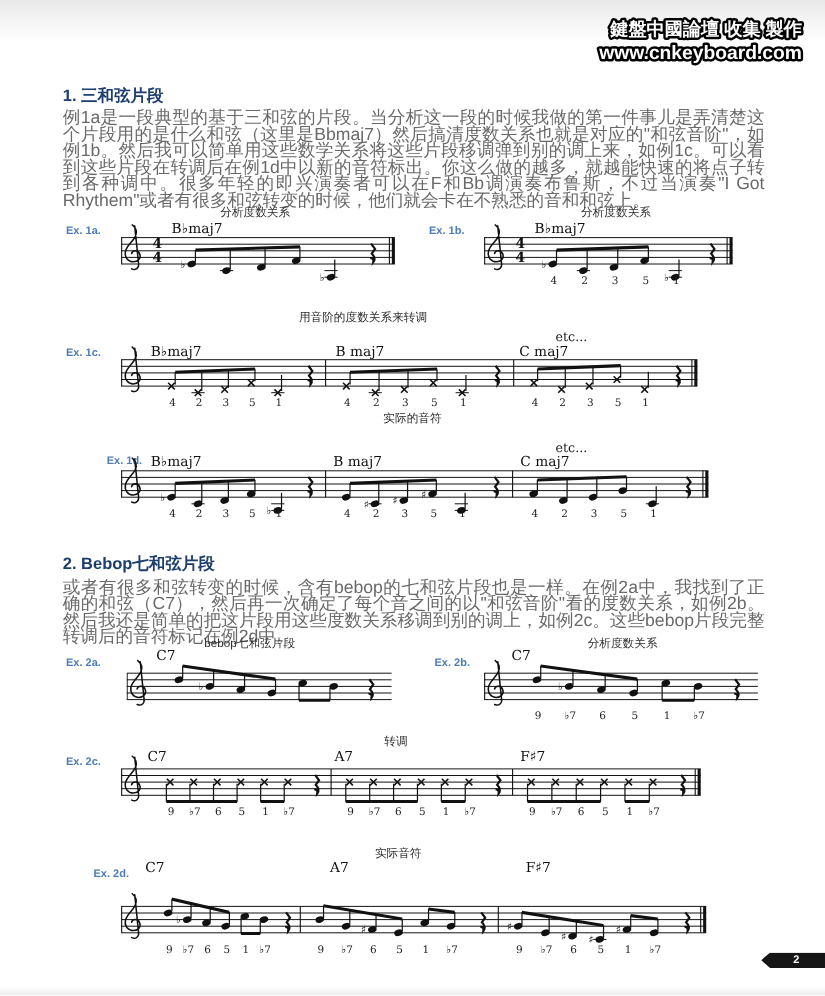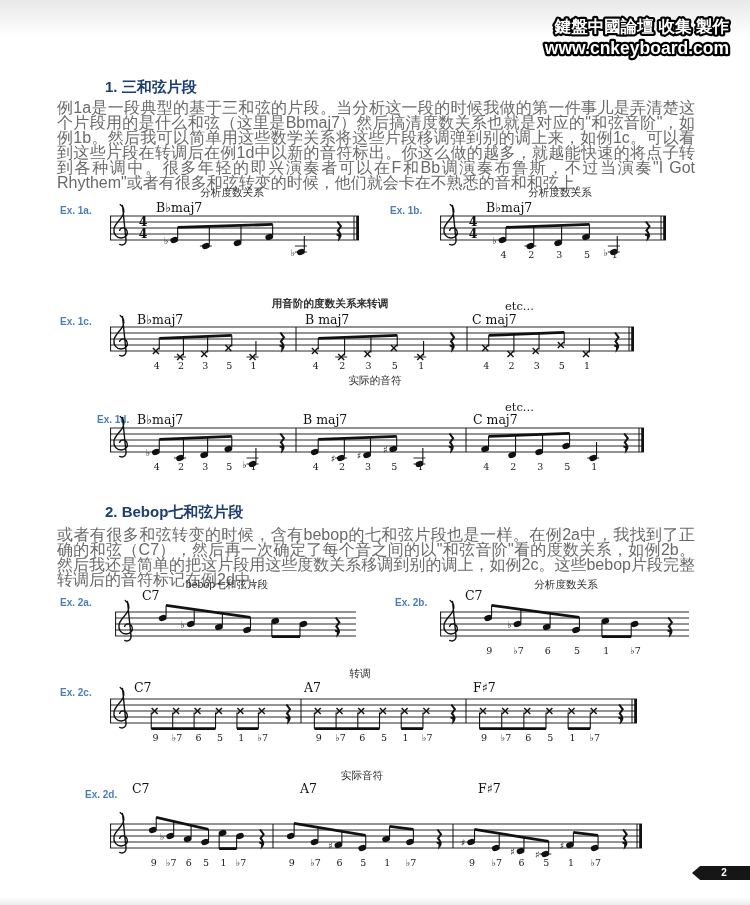--- a/index.html
+++ b/index.html
@@ -5,21 +5,21 @@
   html,body{margin:0;padding:0;}
   body{
     position:relative;width:750px;height:905px;overflow:hidden;
     background:#ffffff;font-family:"Liberation Sans",sans-serif;
   }
   .edge-top{position:absolute;left:0;top:0;width:100%;height:46px;
     background:linear-gradient(180deg,rgba(0,0,0,0.09),rgba(0,0,0,0) 80%);pointer-events:none;}
   .edge-bottom{position:absolute;left:0;bottom:0;width:100%;height:8px;
     background:linear-gradient(0deg,rgba(0,0,0,0.08),rgba(0,0,0,0));pointer-events:none;}
   .banner-svg{position:absolute;top:10px;right:16px;}
-  .section-heading{position:absolute;left:57px;font-size:15px;font-weight:bold;color:#1c3e6e;margin-left:48px;}
+  .section-heading{position:absolute;left:57px;font-size:15px;font-weight:bold;color:#1c3e6e;}
   .paragraph{position:absolute;left:57px;width:638px;font-size:16px;line-height:15px;
     color:#696969;text-align:justify;}
   .ex-label{position:absolute;font-size:10px;font-weight:bold;color:#4d7db8;margin-top:21px;}
   .ex-title{position:absolute;width:400px;text-align:center;transform:translateX(-50%);
     font-size:10.6px;color:#2e2e2e;}
   .etc-note{position:absolute;font-family:"DejaVu Serif","Liberation Serif",serif;
     font-size:11.5px;color:#1a1a1a;}
   .chord{position:absolute;font-family:"DejaVu Serif","DejaVu Sans","Liberation Serif",serif;
     font-size:12.5px;color:#111;text-align:center;}
   .staff-svg{position:absolute;}
@@ -113,21 +113,21 @@
       <polygon points="65.92499999999998,42 149.42499999999998,39 149.42499999999998,41.8 65.92499999999998,44.8" fill="#111111"></polygon>
       <line x1="167.85833333333335" y1="62" x2="179.85833333333335" y2="62" stroke="#111111" stroke-width="0.9"></line>
       <line x1="167.85833333333335" y1="68" x2="179.85833333333335" y2="68" stroke="#111111" stroke-width="0.9"></line>
       <text x="165.85833333333335" y="71.5" text-anchor="middle" fill="#111111" font-family="DejaVu Sans, sans-serif" font-size="9.5">♭</text>
       <ellipse cx="173.85833333333335" cy="68" rx="4" ry="2.9" fill="#111111" transform="rotate(-18 173.85833333333335 68)"></ellipse>
       <text x="174.85833333333335" y="74" text-anchor="middle" fill="#1a1a1a" font-family="DejaVu Serif, Liberation Serif, serif" font-size="9.5">1</text>
       <line x1="177.25833333333335" y1="66.5" x2="177.25833333333335" y2="52" stroke="#111111" stroke-width="1.1"></line>
       <path d="M 205.86666666666667 37.5 l 3.6 4.8 l -3 4.2 q 4.2 4.4 1.4 7.8 q 0.6 -4 -2.8 -3.6" fill="none" stroke="#111111" stroke-width="2"></path>
     </svg>
     <div class="ex-label" style="left: 60px; top: 295px;">Ex. 1c.</div>
-    <div class="ex-title" style="left: 330px; top: 297px; font-weight: bold;">用音阶的度数关系来转调</div>
+    <div class="ex-title" style="left: 330px; top: 282px;">用音阶的度数关系来转调</div>
     <div class="etc-note" style="left: 505px; top: 299px;">etc...</div>
     <div class="chord" style="left: 137px; top: 312px;">B♭maj7</div>
     <div class="chord" style="left: 305px; top: 312px;">B maj7</div>
     <div class="chord" style="left: 472px; top: 312px;">C maj7</div>
     <svg class="staff-svg" width="532" height="86" style="left: 110px; top: 295px;">
       <line x1="0" y1="32" x2="524" y2="32" stroke="#111111" stroke-width="0.9"></line>
       <line x1="0" y1="38" x2="524" y2="38" stroke="#111111" stroke-width="0.9"></line>
       <line x1="0" y1="44" x2="524" y2="44" stroke="#111111" stroke-width="0.9"></line>
       <line x1="0" y1="50" x2="524" y2="50" stroke="#111111" stroke-width="0.9"></line>
       <line x1="0" y1="56" x2="524" y2="56" stroke="#111111" stroke-width="0.9"></line>

